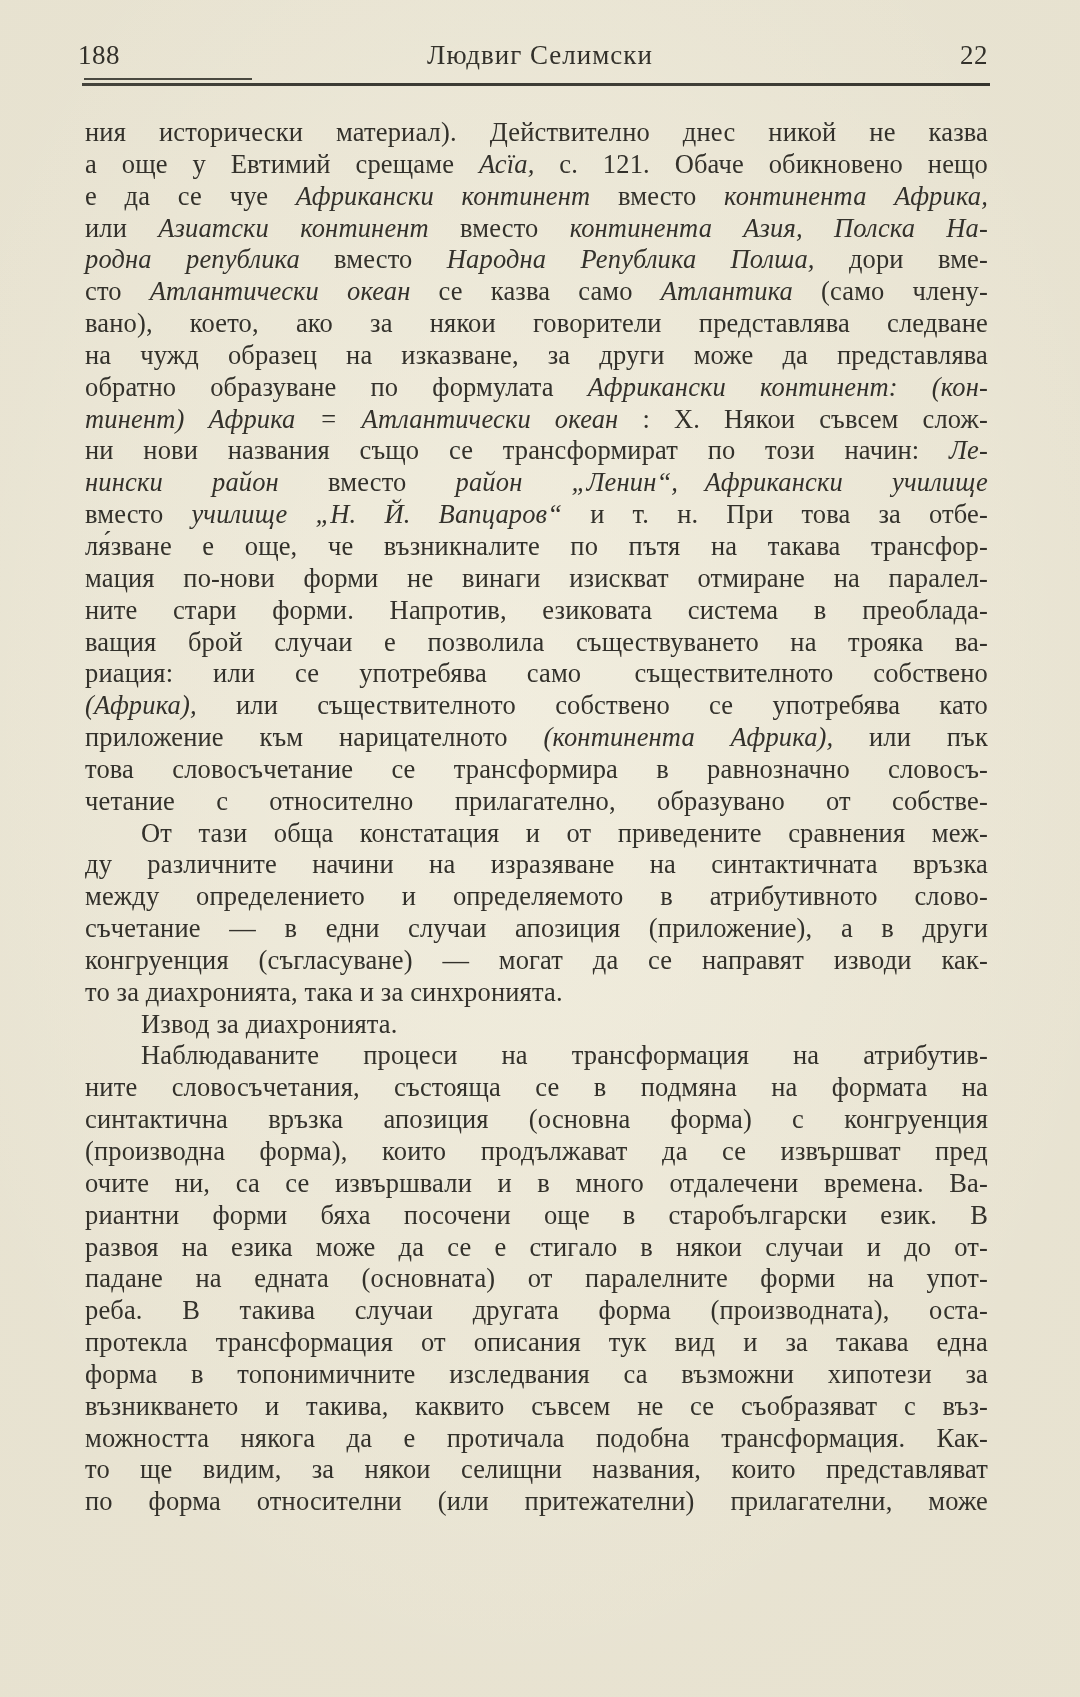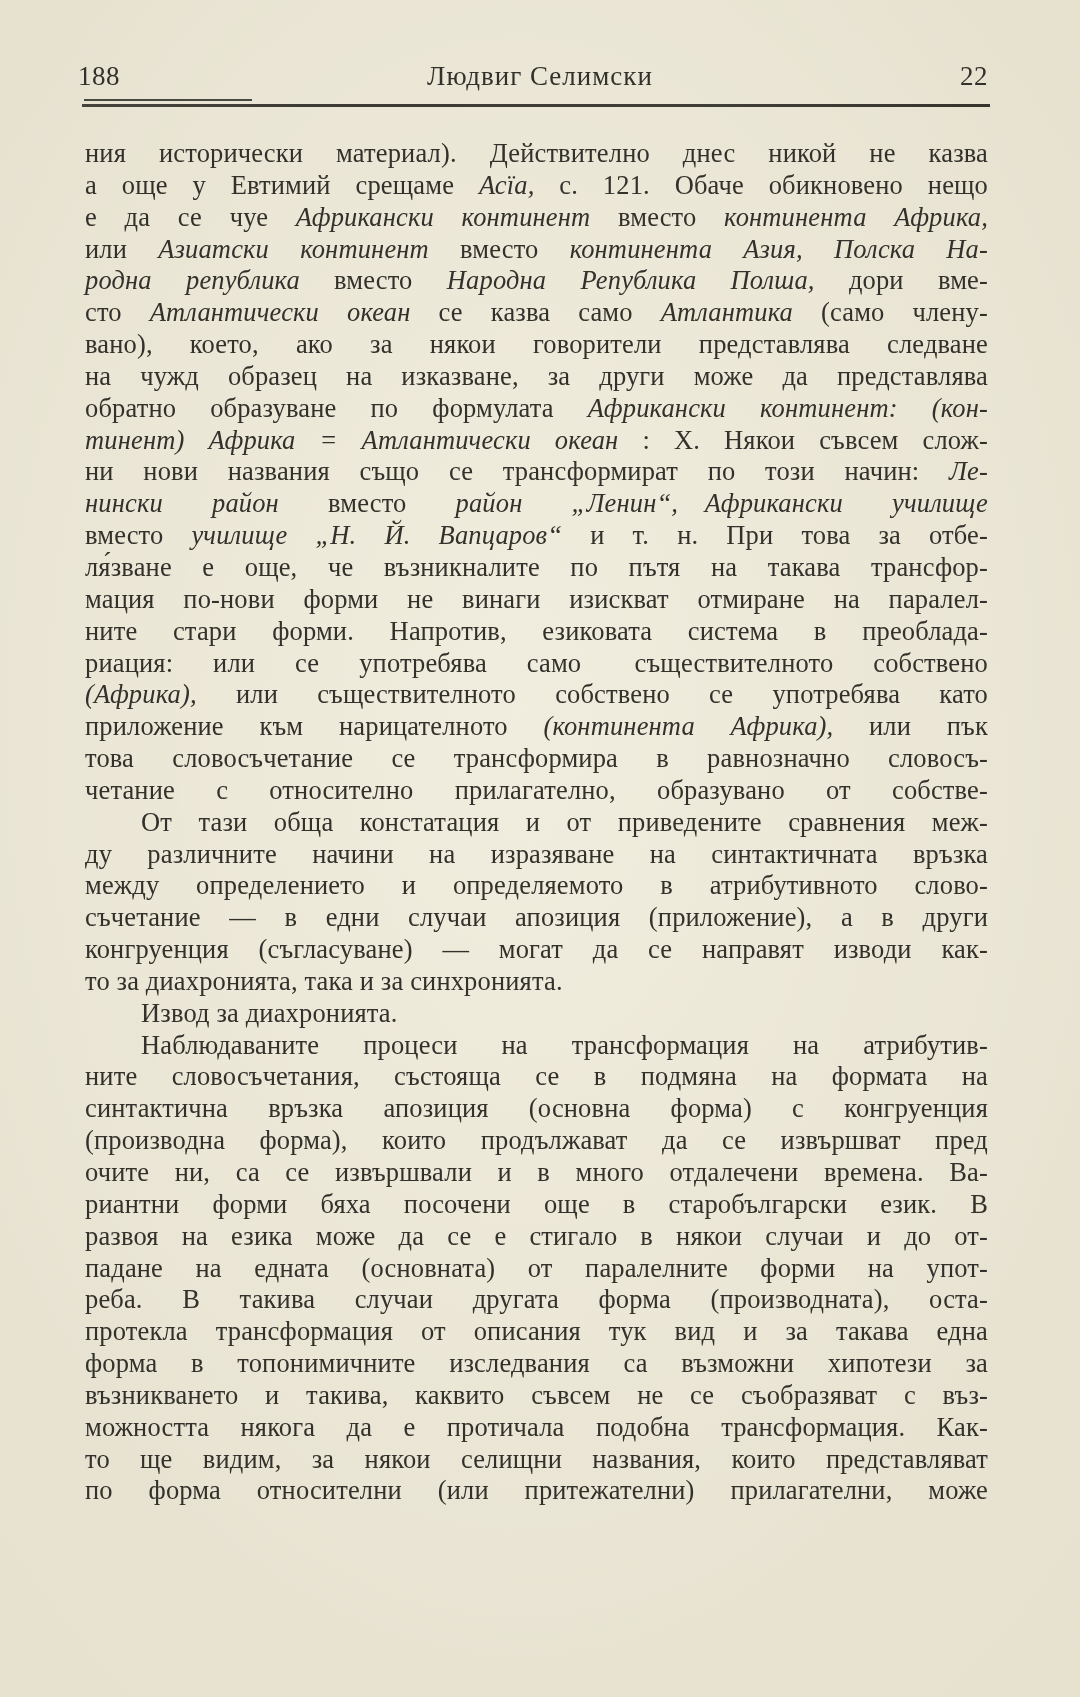--- a/index.html
+++ b/index.html
@@ -17,21 +17,21 @@
     background:
       radial-gradient(ellipse 900px 1400px at 48% 42%, rgba(255,253,242,0.35), rgba(0,0,0,0) 70%),
       radial-gradient(ellipse 1400px 2000px at 50% 50%, #eae5d4 0%, #e7e2d0 60%, #dfdac6 100%);
     font-family: "Liberation Serif", "DejaVu Serif", serif;
     color: #33312b;
   }
   .header {
     display: flex;
     justify-content: space-between;
     align-items: baseline;
-    padding: 61px 92px 0 78px;
+    padding: 40px 92px 0 78px;
     font-size: 27px;
     letter-spacing: 0.5px;
   }
   .header .running-title { letter-spacing: 1px; }
   .rule {
     position: relative;
     margin: 12px 90px 0 82px;
     height: 3px;
     background: linear-gradient(to right, #45443c, #3b3a33 30%, #403f37 70%, #35342d);
   }
@@ -79,20 +79,21 @@
       <div class="line"><span>вано), което, ако за някои говорители представлява следване</span></div>
       <div class="line"><span>на чужд образец на изказване, за други може да представлява</span></div>
       <div class="line"><span>обратно образуване по формулата </span><span class="it">Африкански континент: (кон-</span></div>
       <div class="line"><span class="it">тинент) Африка = Атлантически океан</span><span> : X. Някои съвсем слож-</span></div>
       <div class="line"><span>ни нови названия също се трансформират по този начин: </span><span class="it">Ле-</span></div>
       <div class="line"><span class="it">нински район</span><span> вместо </span><span class="it">район „Ленин“,</span><span> </span><span class="it">Африкански училище</span></div>
       <div class="line"><span>вместо </span><span class="it">училище „Н. Й. Вапцаров“</span><span> и т. н. При това за отбе-</span></div>
       <div class="line"><span>ля́зване е още, че възникналите по пътя на такава трансфор-</span></div>
       <div class="line"><span>мация по-нови форми не винаги изискват отмиране на паралел-</span></div>
       <div class="line"><span>ните стари форми. Напротив, езиковата система в преоблада-</span></div>
+      <div class="line"><span>ващия брой случаи е позволила съществуването на трояка ва-</span></div>
       <div class="line"><span>риация: или се употребява само  съществителното собствено</span></div>
       <div class="line"><span class="it">(Африка),</span><span> или съществителното собствено се употребява като</span></div>
       <div class="line"><span>приложение към нарицателното </span><span class="it">(континента Африка),</span><span> или пък</span></div>
       <div class="line"><span>това словосъчетание се трансформира в равнозначно словосъ-</span></div>
       <div class="line"><span>четание с относително прилагателно, образувано от собстве-</span></div>
       <div class="line indent"><span>От тази обща констатация и от приведените сравнения меж-</span></div>
       <div class="line"><span>ду различните начини на изразяване на синтактичната връзка</span></div>
       <div class="line"><span>между определението и определяемото в атрибутивното слово-</span></div>
       <div class="line"><span>съчетание — в едни случаи апозиция (приложение), а в други</span></div>
       <div class="line"><span>конгруенция (съгласуване) — могат да се направят изводи как-</span></div>

